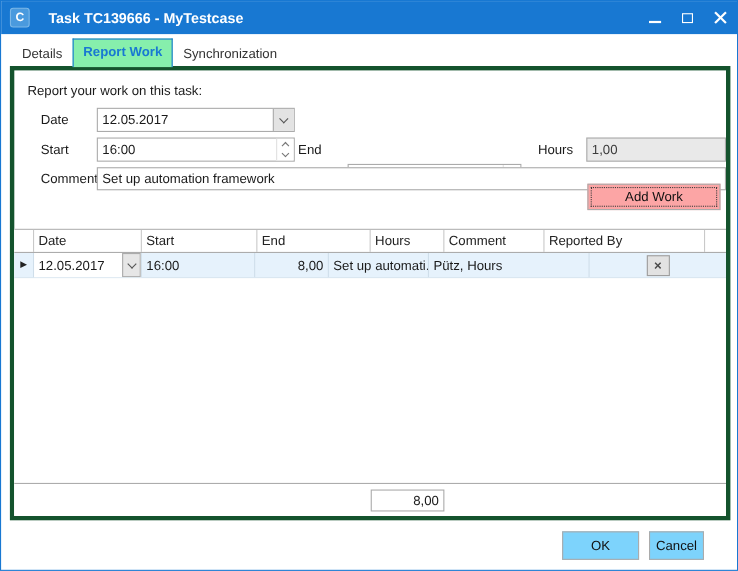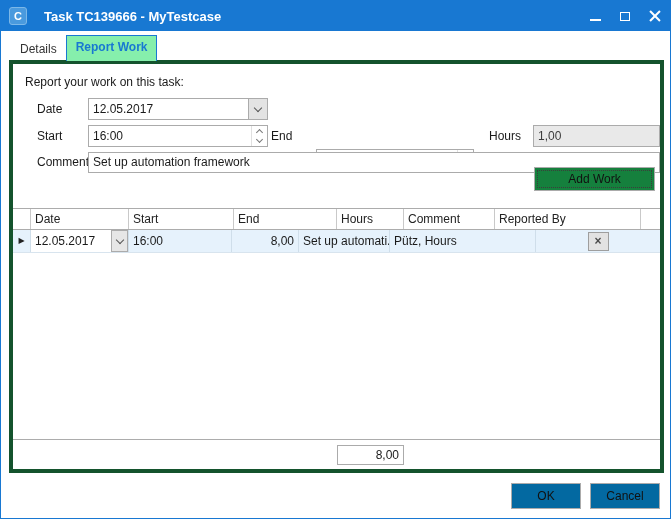--- a/index.html
+++ b/index.html
@@ -47,23 +47,23 @@
   .chev-down { width:6px; height:6px; border-left:1.5px solid #555; border-top:1.5px solid #555;
                transform:rotate(225deg); margin-top:-3px; }
   .spin { position:absolute; right:0; top:0; bottom:0; width:16px; display:flex; flex-direction:column;
           border-left:1px solid #E0E0E0; background:#fff; }
   .spin-btn { flex:1; display:flex; align-items:center; justify-content:center; }
   .chev-up-s { width:5px; height:5px; border-left:1.5px solid #777; border-top:1.5px solid #777;
                transform:rotate(45deg); margin-top:3px; }
   .chev-dn-s { width:5px; height:5px; border-left:1.5px solid #777; border-top:1.5px solid #777;
                transform:rotate(225deg); margin-top:-3px; }
 
-  .btn { border:1px solid #ABABAB; background:#0369a1; text-align:center; color:#111;
+  .btn { border:1px solid #ABABAB; background:#7dd3fc; text-align:center; color:#111;
          display:flex; align-items:center; justify-content:center; }
-  .add-work { position:absolute; left:521px; top:103px; width:121px; height:24px; background:#15803d;
+  .add-work { position:absolute; left:521px; top:103px; width:121px; height:24px; background:#fca5a5;
               outline:1px dotted #3c3c3c; outline-offset:-4px; }
 
   
   .grid { position:absolute; left:0; right:0; top:144px; bottom:0; border-top:1px solid #ACACAC;
           display:flex; flex-direction:column; background:#fff; }
   .g-head { display:flex; height:21px; border-bottom:1px solid #ACACAC; background:#fff; }
   .g-head .cell { border-right:1px solid #C9C9C9; line-height:20px; padding:0 4px; color:#222;
                   overflow:hidden; white-space:nowrap; }
   .g-row { display:flex; height:23px; background:#E6F2FC; border-bottom:1px solid #D8E4EE; }
   .g-row .cell { border-right:1px solid #CFDEEA; line-height:22px; padding:0 4px; overflow:hidden; white-space:nowrap; }
@@ -81,21 +81,21 @@
   .cell-editor .combo-btn { width:17px; background:#E6E6E6; border:1px solid #ABABAB; }
   .del-btn { width:21px; height:19px; background:#E2E2E2; border:1px solid #9E9E9E; color:#4a4a4a;
              font-weight:700; font-size:12px; line-height:16px; display:flex; align-items:center; justify-content:center; }
   .g-fill { flex:1; background:#fff; }
   .g-foot { height:30px; border-top:1px solid #ACACAC; position:relative; background:#fff; }
   .sum-box { position:absolute; left:324px; top:5px; width:67px; height:20px; border:1px solid #ABABAB;
              text-align:right; padding:0 4px; line-height:18px; background:#fff; }
 
   
   .ok-btn     { position:absolute; left:510px; top:482px; width:70px; height:26px; }
-  .cancel-btn { position:absolute; left:589px; top:482px; width:70px; height:26px; }
+  .cancel-btn { position:absolute; left:589px; top:482px; width:50px; height:26px; }
 </style>
 </head>
 <body>
 
 <div class="window">
 
   <div class="titlebar">
     <div class="app-icon">C</div>
     <div class="title-text">Task TC139666 - MyTestcase</div>
     <div class="win-controls">
@@ -107,20 +107,21 @@
         </div>
       <div class="win-btn">
           <span class="glyph-close"></span>
         </div>
     </div>
   </div>
 
   <div class="tabstrip">
     <div class="tab">Details</div>
     <div class="tab active">Report Work</div>
+    <div class="tab">Synchronization</div>
   </div>
 
   <div class="tabpanel">
 
     <div class="prompt">Report your work on this task:</div>
 
     <div class="flabel" style="left:24px; top:34px;">Date</div>
     <div class="field" style="left:75px; top:34px; width:180px; padding-right:22px;">
       <span>12.05.2017</span>
       <span class="combo-btn">

